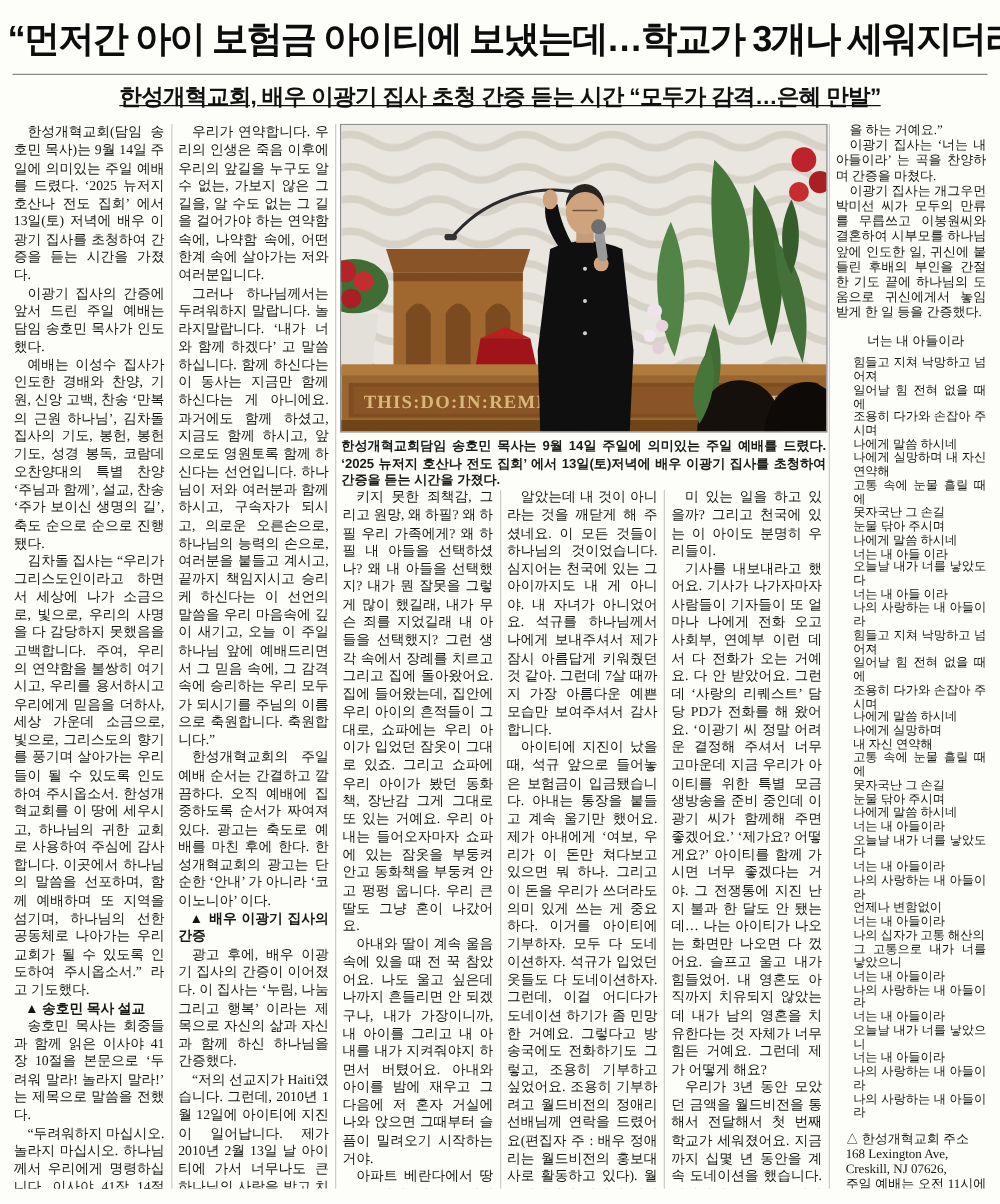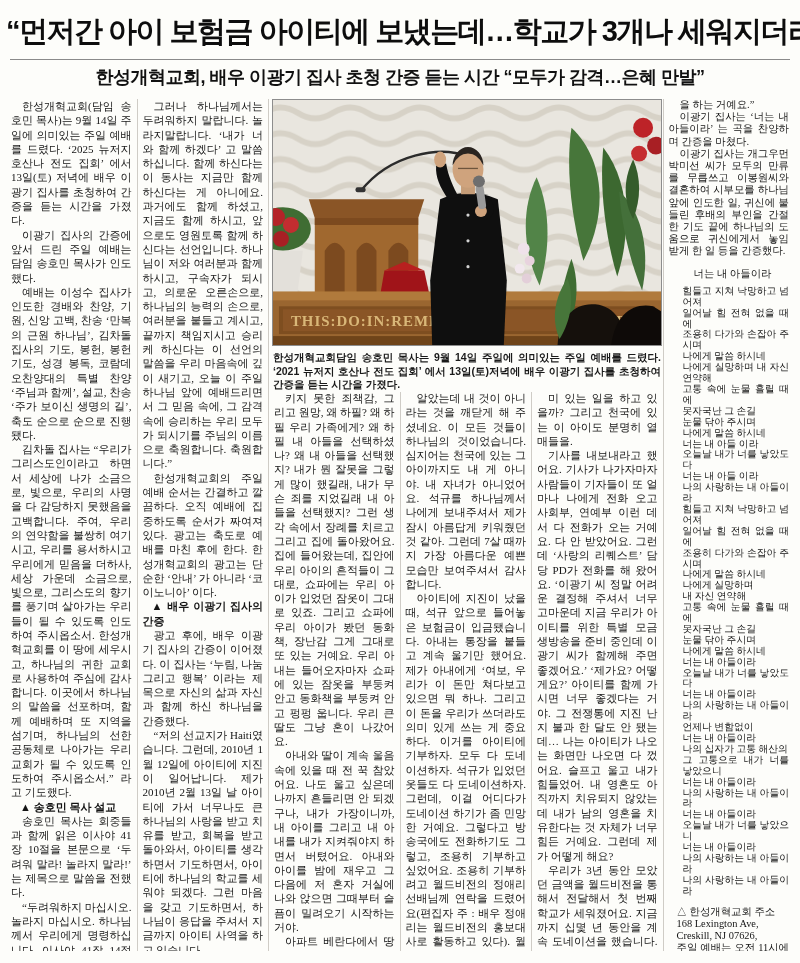--- a/index.html
+++ b/index.html
@@ -10,21 +10,21 @@
   }
   .headline {
     margin:0; padding:12px 6px 2px; text-align:center; white-space:nowrap; overflow:hidden;
     font-family:"Liberation Sans", sans-serif; font-weight:800;
     font-size:29px; letter-spacing:-1.5px; color:#0d0d0d;
   }
   .head-rule { border:0; border-top:1.5px solid #8a8a8a; margin:5px 10px 5px; }
   .subheadline {
     margin:0 0 10px; text-align:center; white-space:nowrap; overflow:hidden;
     font-family:"Liberation Sans", sans-serif; font-weight:700;
-    font-size:18px; letter-spacing:-0.5px; color:#111;
+    font-size:18px; letter-spacing:-0.5px; color:#111;text-decoration:underline;
   }
   .body-grid { position:relative; display:flex; margin:0 6px; height:852px; overflow:hidden; }
   .col {
     flex:1 1 0; padding:0 5px; overflow:hidden;
     font-size:11px; line-height:14.3px; text-align:justify;
   }
   .col + .col { border-left:1px solid #cfccc6; }
   .para { margin:0; text-indent:11px; }
   .subhead { margin:0; text-indent:9px; font-family:Liberation Serif, serif; font-weight:700; }
   .col-last { font-size:10.4px; line-height:12.2px; }
@@ -59,20 +59,21 @@
       <p class="para">이광기 집사의 간증에 앞서 드린 주일 예배는 담임 송호민 목사가 인도했다.</p>
       <p class="para">예배는 이성수 집사가 인도한 경배와 찬양, 기원, 신앙 고백, 찬송 ‘만복의 근원 하나님’, 김차돌 집사의 기도, 봉헌, 봉헌 기도, 성경 봉독, 코람데오찬양대의 특별 찬양 ‘주님과 함께’, 설교, 찬송 ‘주가 보이신 생명의 길’, 축도 순으로 순으로 진행됐다.</p>
       <p class="para">김차돌 집사는 “우리가 그리스도인이라고 하면서 세상에 나가 소금으로, 빛으로, 우리의 사명을 다 감당하지 못했음을 고백합니다. 주여, 우리의 연약함을 불쌍히 여기시고, 우리를 용서하시고 우리에게 믿음을 더하사, 세상 가운데 소금으로, 빛으로, 그리스도의 향기를 풍기며 살아가는 우리들이 될 수 있도록 인도하여 주시옵소서. 한성개혁교회를 이 땅에 세우시고, 하나님의 귀한 교회로 사용하여 주심에 감사합니다. 이곳에서 하나님의 말씀을 선포하며, 함께 예배하며 또 지역을 섬기며, 하나님의 선한 공동체로 나아가는 우리 교회가 될 수 있도록 인도하여 주시옵소서.” 라고 기도했다.</p>
       <p class="subhead">▲ 송호민 목사 설교</p>
       <p class="para">송호민 목사는 회중들과 함께 읽은 이사야 41장 10절을 본문으로 ‘두려워 말라! 놀라지 말라!’ 는 제목으로 말씀을 전했다.</p>
       <p class="para">“두려워하지 마십시오. 놀라지 마십시오. 하나님께서 우리에게 명령하십니다. 이사야 41장 14절에 보면 ‘지렁이 같은 너 야곱아’ 이렇게 말씀합니다. 여러분 지렁이는 어떻습니까? 땅속에서 살다가 비가 오면 어찌하죠? 밖으로 나옵니다. 땅속에 산소가 부족해서요. 비가 오면 밖으로 나옵니다. 비가 그친 후에 땅이 마르면, 산소를 공급받기 위해서 다시 땅속으로 들어가지 못해요. 그 지렁이는 밟혀서 죽든지, 해가 뜨면 타서 죽든지 죽습니다.</p>
 
     </div>
 
     <div class="col">
+      <p class="para">우리가 연약합니다. 우리의 인생은 죽음 이후에 우리의 앞길을 누구도 알 수 없는, 가보지 않은 그 길을, 알 수도 없는 그 길을 걸어가야 하는 연약함 속에, 나약함 속에, 어떤 한계 속에 살아가는 저와 여러분입니다.</p>
       <p class="para">그러나 하나님께서는 두려워하지 말랍니다. 놀라지말랍니다. ‘내가 너와 함께 하겠다’ 고 말씀하십니다. 함께 하신다는 이 동사는 지금만 함께 하신다는 게 아니에요. 과거에도 함께 하셨고, 지금도 함께 하시고, 앞으로도 영원토록 함께 하신다는 선언입니다. 하나님이 저와 여러분과 함께하시고, 구속자가 되시고, 의로운 오른손으로, 하나님의 능력의 손으로, 여러분을 붙들고 계시고, 끝까지 책임지시고 승리케 하신다는 이 선언의 말씀을 우리 마음속에 깊이 새기고, 오늘 이 주일 하나님 앞에 예배드리면서 그 믿음 속에, 그 감격 속에 승리하는 우리 모두가 되시기를 주님의 이름으로 축원합니다. 축원합니다.”</p>
       <p class="para">한성개혁교회의 주일 예배 순서는 간결하고 깔끔하다. 오직 예배에 집중하도록 순서가 짜여져 있다. 광고는 축도로 예배를 마친 후에 한다. 한성개혁교회의 광고는 단순한 ‘안내’ 가 아니라 ‘코이노니아’ 이다.</p>
       <p class="subhead">▲ 배우 이광기 집사의 간증</p>
       <p class="para">광고 후에, 배우 이광기 집사의 간증이 이어졌다. 이 집사는 ‘누림, 나눔 그리고 행복’ 이라는 제목으로 자신의 삶과 자신과 함께 하신 하나님을 간증했다.</p>
       <p class="para">“저의 선교지가 Haiti였습니다. 그런데, 2010년 1월 12일에 아이티에 지진이 일어납니다. 제가 2010년 2월 13일 날 아이티에 가서 너무나도 큰 하나님의 사랑을 받고 치유를 받고, 회복을 받고 돌아와서, 아이티를 생각하면서 기도하면서, 아이티에 하나님의 학교를 세워야 되겠다. 그런 마음을 갖고 기도하면서, 하나님이 응답을 주셔서 지금까지 아이티 사역을 하고 있습니다.</p>
 
     </div>
 
     <div class="col">
       <div style="height:292px"></div>
@@ -83,21 +84,21 @@
     </div>
 
     <div class="col">
       <div style="height:292px"></div>
       <p class="para">알았는데 내 것이 아니라는 것을 깨닫게 해 주셨네요. 이 모든 것들이 하나님의 것이었습니다. 심지어는 천국에 있는 그 아이까지도 내 게 아니야. 내 자녀가 아니었어요. 석규를 하나님께서 나에게 보내주셔서 제가 잠시 아름답게 키워줬던 것 같아. 그런데 7살 때까지 가장 아름다운 예쁜 모습만 보여주셔서 감사합니다.</p>
       <p class="para">아이티에 지진이 났을 때, 석규 앞으로 들어놓은 보험금이 입금됐습니다. 아내는 통장을 붙들고 계속 울기만 했어요. 제가 아내에게 ‘여보, 우리가 이 돈만 쳐다보고 있으면 뭐 하나. 그리고 이 돈을 우리가 쓰더라도 의미 있게 쓰는 게 중요하다. 이거를 아이티에 기부하자. 모두 다 도네이션하자. 석규가 입었던 옷들도 다 도네이션하자. 그런데, 이걸 어디다가 도네이션 하기가 좀 민망한 거예요. 그렇다고 방송국에도 전화하기도 그렇고, 조용히 기부하고 싶었어요. 조용히 기부하려고 월드비전의 정애리 선배님께 연락을 드렸어요(편집자 주 : 배우 정애리는 월드비전의 홍보대사로 활동하고 있다). 월드비전에서 연락이 왔어요. ‘너무나도 귀한 석규의 보험금을 이렇게 기부하는 어려운 결정을 해 주신 것에 대해서 진심으로 감사드립니다. 지금 아이티 모금을 하고 있는데, 모금하는 데 많은 어려움이 있습니다. 우리 이광기 선생님의 귀한 석규의 사망보험금이 기사 한 번만 나간다면, 이렇게 아이티에 기부했다고 나간다면 너무나도 많은 열매들을 맺을 것 같습니다. 그런데 그 얘기에 내가 감동을 받아요. 우리 석규가 우리 곁에 없지만, 석규의 그 사망 보험금을 통해서 더 많은 도네이션을 얻을 수 있다. 그러면 이 아이가 얼마나 의</p>
     </div>
 
     <div class="col">
       <div style="height:292px"></div>
-      <p class="para">미 있는 일을 하고 있을까? 그리고 천국에 있는 이 아이도 분명히 열매들을.</p>
+      <p class="para">미 있는 일을 하고 있을까? 그리고 천국에 있는 이 아이도 분명히 우리들이.</p>
       <p class="para">기사를 내보내라고 했어요. 기사가 나가자마자 사람들이 기자들이 또 얼마나 나에게 전화 오고 사회부, 연예부 이런 데서 다 전화가 오는 거예요. 다 안 받았어요. 그런데 ‘사랑의 리퀘스트’ 담당 PD가 전화를 해 왔어요. ‘이광기 씨 정말 어려운 결정해 주셔서 너무 고마운데 지금 우리가 아이티를 위한 특별 모금 생방송을 준비 중인데 이광기 씨가 함께해 주면 좋겠어요.’ ‘제가요? 어떻게요?’ 아이티를 함께 가시면 너무 좋겠다는 거야. 그 전쟁통에 지진 난 지 불과 한 달도 안 됐는데… 나는 아이티가 나오는 화면만 나오면 다 껐어요. 슬프고 울고 내가 힘들었어. 내 영혼도 아직까지 치유되지 않았는데 내가 남의 영혼을 치유한다는 것 자체가 너무 힘든 거예요. 그런데 제가 어떻게 해요?</p>
       <p class="para">우리가 3년 동안 모았던 금액을 월드비전을 통해서 전달해서 첫 번째 학교가 세워졌어요. 지금까지 십몇 년 동안을 계속 도네이션을 했습니다. 하나님의 능력으로 감사하게도 아이티에 학교가 3개가 세워졌어요. 너무 놀라운 기적이에요. 하나님이 저를 그렇게 변화시켜 주신 거예요. 저만 변화시키시겠습니까? 여기 계신 모든 분들이 하나님을 영접하는 그 순간부터 하나님의 자녀가 되는 권세를 주시고 또 하나님의 놀라운 기적들이 여러분들 가슴속에 함께하실 거라고 저도 믿습니다. 저에게 주셨던 그 기적들을 저에게만 주시겠습니까? 여러분들에게도 주실 거예요. 결국 뭐예요? 확실한 나의 결단이에요. 결단, 결심, 그리고 하나님이 기뻐하는 일</p>
     </div>
 
     <div class="col col-last">
       <p class="para">을 하는 거예요.”</p>
       <p class="para">이광기 집사는 ‘너는 내 아들이라’ 는 곡을 찬양하며 간증을 마쳤다.</p>
       <p class="para">이광기 집사는 개그우먼 박미선 씨가 모두의 만류를 무릅쓰고 이봉원씨와 결혼하여 시부모를 하나님 앞에 인도한 일, 귀신에 붙들린 후배의 부인을 간절한 기도 끝에 하나님의 도움으로 귀신에게서 놓임 받게 한 일 등을 간증했다.</p>
       <p class="para song-title">너는 내 아들이라</p>
       <p class="lyrics">힘들고 지쳐 낙망하고 넘어져
@@ -231,17 +232,17 @@
             <circle cx="196" cy="168" r="1.6" fill="#d3d3d3"></circle>
           </g>
 
           <g>
             <path d="M286 247 C 288 218, 304 204, 324 206 C 344 208, 354 226, 355 247 Z" fill="#15100c"></path>
             <path d="M340 247 C 344 216, 362 204, 382 208 L 390 213 L 390 247 Z" fill="#0e0a08"></path>
             <path d="M296 180 C 282 200, 280 223, 288 241 C 300 222, 303 198, 296 180 Z" fill="#47763a"></path>
           </g>
         </svg>
       </div>
-      <p class="caption">한성개혁교회담임 송호민 목사는 9월 14일 주일에 의미있는 주일 예배를 드렸다. ‘2021 뉴저지 호산나 전도 집회’ 에서 13일(토)저녁에 배우 이광기 집사를 초청하여 간증을 듣는 시간을 가졌다.</p>
+      <p class="caption">한성개혁교회담임 송호민 목사는 9월 14일 주일에 의미있는 주일 예배를 드렸다. ‘2025 뉴저지 호산나 전도 집회’ 에서 13일(토)저녁에 배우 이광기 집사를 초청하여 간증을 듣는 시간을 가졌다.</p>
     </div>
 
   </div>
 </div>
 
 </body></html>

